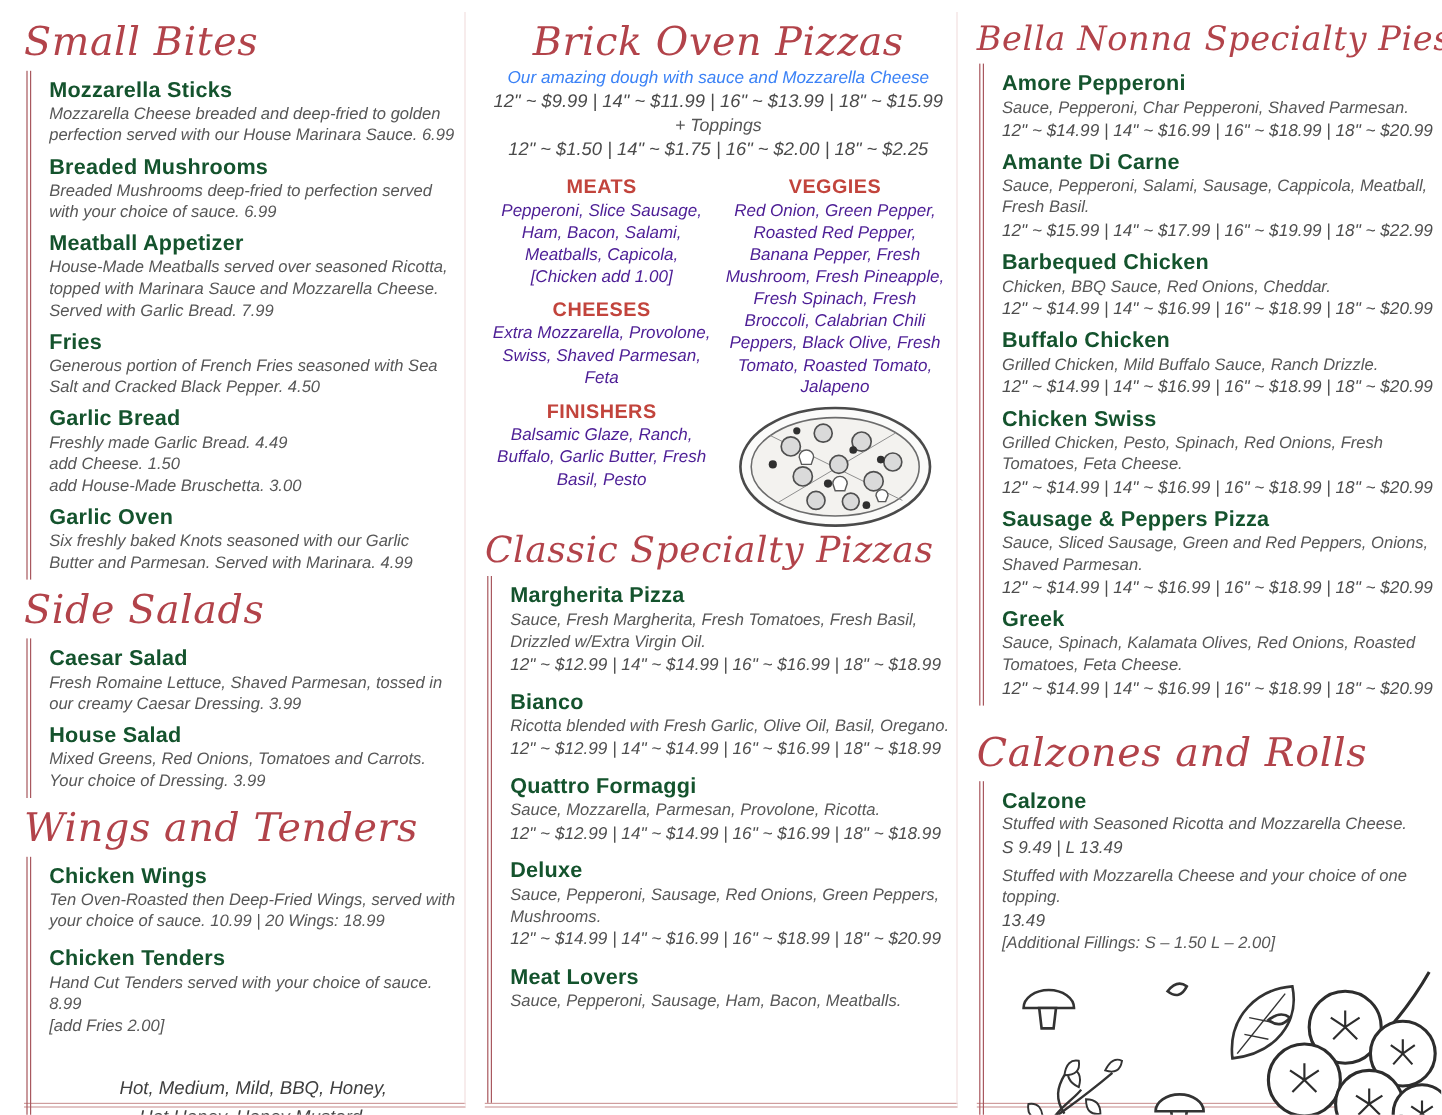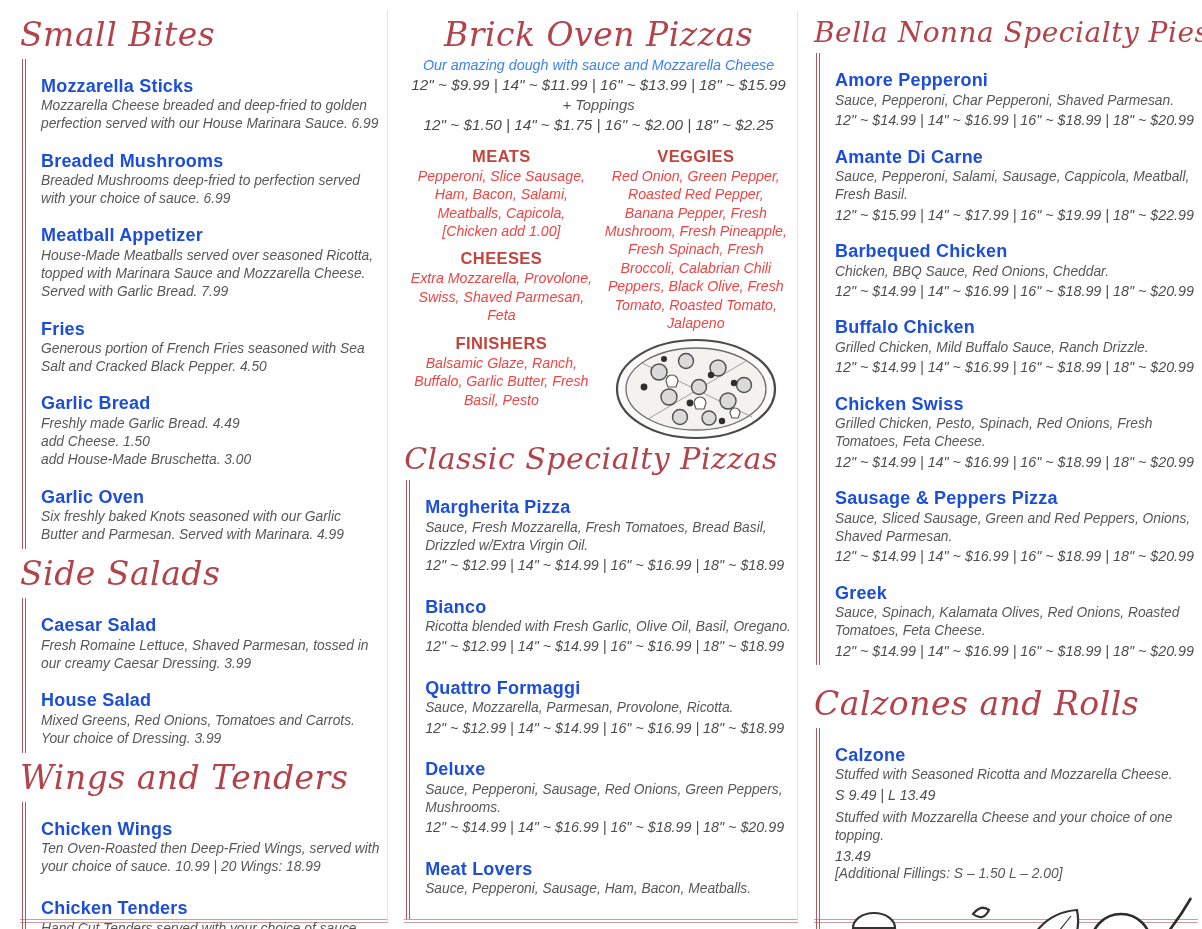--- a/index.html
+++ b/index.html
@@ -15,33 +15,33 @@
   .script{
     font-family:"DejaVu Serif",serif;font-style:italic;font-weight:500;
     color:#b2434a;font-size:33px;letter-spacing:0.5px;white-space:nowrap;
     margin:8px 0 6px 0;line-height:1.05;
   }
   .script.center{text-align:center;}
   .script.tight{font-size:28px;}
   .sec{border-left:4px double #a8585e;padding-left:15px;margin-left:2px;}
   .sec.fill{flex:1;display:flex;flex-direction:column;}
   .item{margin-bottom:5px;}
-  .iname{font-size:18px;font-weight:bold;color:#1d4ed8;letter-spacing:0.2px;margin-top:16px;line-height:1.25;}
+  .iname{font-size:18px;font-weight:bold;color:#14532d;letter-spacing:0.2px;margin-top:5px;line-height:1.25;}
   .idesc{font-size:13.8px;font-style:italic;color:#575757;line-height:1.32;}
   .iprice{font-size:14.3px;font-style:italic;color:#4d4d4d;margin-top:1px;line-height:1.3;}
   .sauces{text-align:center;font-style:italic;color:#3e3e3e;font-size:15.5px;line-height:1.55;margin-top:26px;}
   
   .brick{text-align:center;}
   .sub{font-style:italic;color:#3b82f6;font-size:14.3px;margin-top:-2px;}
   .bprice{font-style:italic;color:#4a4a4a;font-size:15.3px;margin-top:3px;}
   .tlabel{font-style:italic;color:#565656;font-size:14.8px;margin-top:3px;}
   .groups{display:flex;margin-top:4px;}
   .gcol{flex:1;text-align:center;}
   .gtitle{color:#c2443c;font-weight:bold;font-size:16.5px;letter-spacing:0.4px;margin-top:9px;}
-  .gtext{font-style:italic;color:#ef4444;font-size:14.2px;line-height:1.3;padding:0 4px;margin-top:1px;}
+  .gtext{font-style:italic;color:#4c1d95;font-size:14.2px;line-height:1.3;padding:0 4px;margin-top:1px;}
   .pizza-wrap{margin-top:4px;}
   .veg-wrap{margin-top:auto;padding-top:4px;text-align:right;}
   svg{display:block;margin:0 auto;}
 </style>
 </head>
 <body>
 
 <div class="menu">
 
   <div class="panel p-left">
@@ -158,21 +158,21 @@
             </svg>
           </div>
         </div>
       </div>
     </div>
 
     <div class="script" style="font-size:30px;margin-top:2px;">Classic Specialty Pizzas</div>
     <div class="sec fill">
       <div class="item">
         <div class="iname">Margherita Pizza</div>
-        <div class="idesc">Sauce, Fresh Mozzarella, Fresh Tomatoes, Bread Basil, Drizzled w/Extra Virgin Oil.</div>
+        <div class="idesc">Sauce, Fresh Margherita, Fresh Tomatoes, Fresh Basil, Drizzled w/Extra Virgin Oil.</div>
         <div class="iprice">12" ~ $12.99  |  14" ~ $14.99  |  16" ~ $16.99  |  18" ~ $18.99</div>
       </div>
       <div class="item">
         <div class="iname">Bianco</div>
         <div class="idesc">Ricotta blended with Fresh Garlic, Olive Oil, Basil, Oregano.</div>
         <div class="iprice">12" ~ $12.99  |  14" ~ $14.99  |  16" ~ $16.99  |  18" ~ $18.99</div>
       </div>
       <div class="item">
         <div class="iname">Quattro Formaggi</div>
         <div class="idesc">Sauce, Mozzarella, Parmesan, Provolone, Ricotta.</div>

